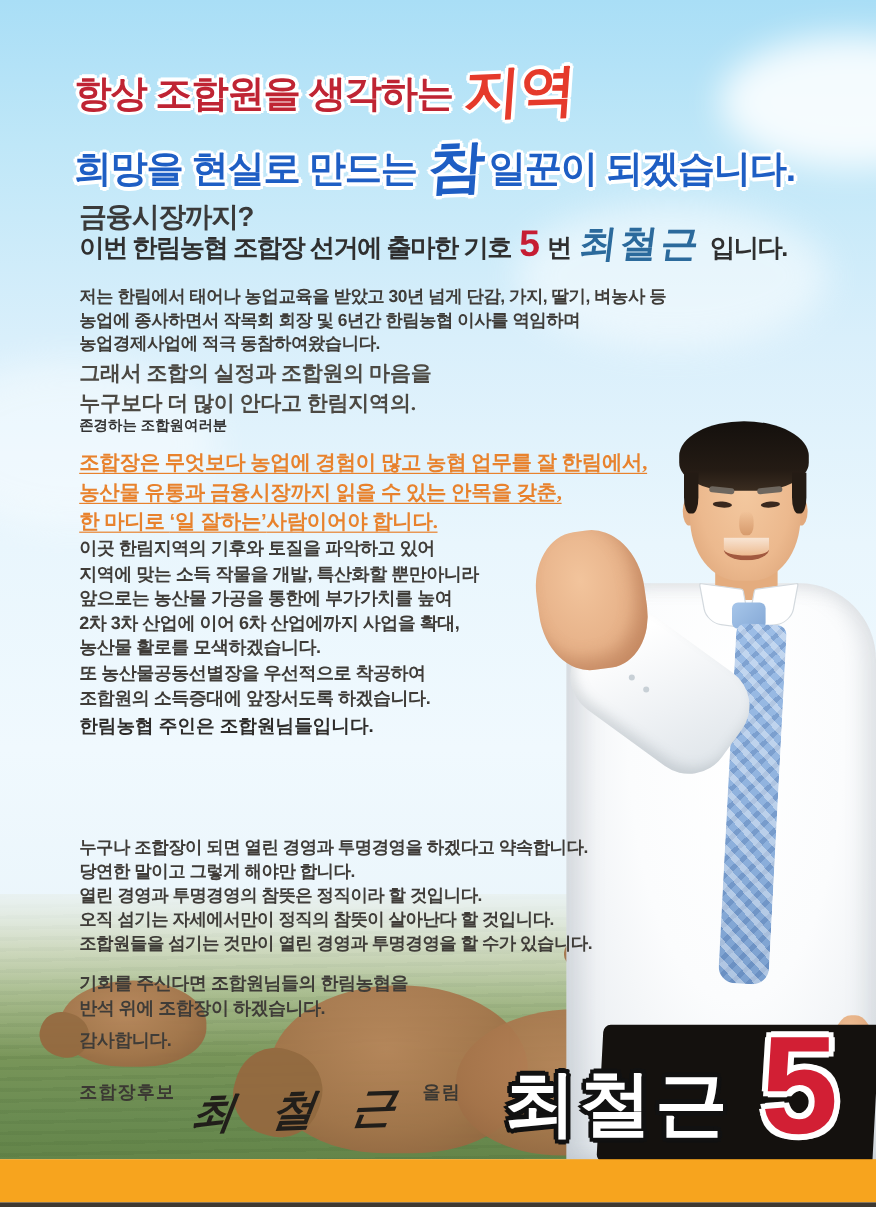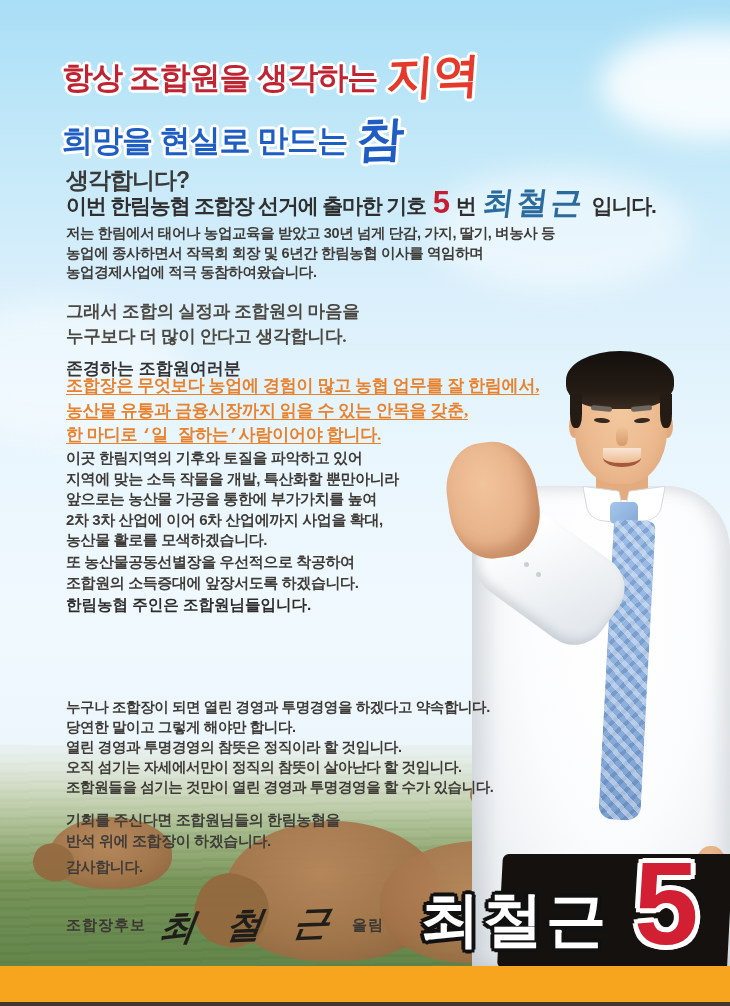--- a/index.html
+++ b/index.html
@@ -26,37 +26,37 @@
   .intro{left:66px;top:182px;display:flex;align-items:baseline;gap:7px;white-space:nowrap;
       font-size:21px;font-weight:800;color:#2f2f2f;letter-spacing:-1.2px;}
   .intro .num{font-size:31px;color:var(--number-red,#c61d33);font-weight:900;}
   .intro .cname{font-size:31px;color:var(--name-blue,#2b6a9c);font-weight:800;
       font-family:"Liberation Serif",serif;transform:skewX(-7deg);display:inline-block;letter-spacing:3px;}
 
   
   .pre{white-space:pre-line;}
   .gothic{font-family:"Liberation Sans",sans-serif;font-weight:700;color:#3f3c38;letter-spacing:-0.4px;}
   .serif{font-family:"Liberation Serif",serif;font-weight:700;letter-spacing:-0.2px;}
-  .p-career{left:66px;top:224px;font-size:14.5px;line-height:19.5px;}
+  .p-career{left:66px;top:239px;font-size:14.5px;line-height:19.5px;}
   .p-heart{left:66px;top:299px;font-size:17.5px;line-height:25px;color:#4c4943;}
-  .h-respect{left:66px;top:357px;font-size:17px;font-weight:800;color:#333;}
+  .h-respect{left:66px;top:346px;font-size:12px;font-weight:800;color:#333;}
   .respect{left:66px;top:374px;font-size:17px;line-height:24.5px;color:var(--orange-text,#e8822d);}
   .respect .ln{display:block;text-decoration:underline;text-underline-offset:3px;text-decoration-thickness:1px;}
-  .respect .bold-part{font-family:Liberation Mono, monospace;font-weight:800;text-align:center;}
+  .respect .bold-part{font-family:Liberation Sans, sans-serif;font-weight:800;text-align:center;}
   .p-region{left:66px;top:448px;font-size:15px;line-height:20.5px;}
   .p-sorting{left:66px;top:552px;font-size:15px;line-height:20.5px;}
   .h-owner{left:66px;top:595px;font-size:15.5px;font-weight:800;color:#2e2c2a;}
   .owner{left:66px;top:619px;font-size:17.5px;line-height:26px;color:var(--brown-text,#8b7565);}
   .owner .ln{display:block;text-decoration:underline;text-underline-offset:3px;text-decoration-thickness:1px;}
   .p-mgmt{left:66px;top:697px;font-size:14.5px;line-height:20px;}
   .p-opp{left:66px;top:809px;font-size:15px;line-height:21px;}
   .thanks{left:66px;top:858px;font-size:15px;}
 
   
-  .sig{left:66px;top:901px;display:flex;align-items:center;gap:14px;}
+  .sig{left:66px;top:901px;display:flex;gap:14px;}
   .sig .role,.sig .suffix{font-size:15px;font-weight:700;color:#3b3833;letter-spacing:1px;}
   .sig .handname{font-family:"DejaVu Serif",serif;font-style:italic;font-weight:700;font-size:36px;
       color:#211e1a;letter-spacing:9px;transform:skewX(-10deg) rotate(-2deg);display:inline-block;}
 
   
   .pasture{left:0;top:745px;width:730px;height:221px;
     background:
       linear-gradient(180deg,rgba(235,244,246,.95) 0%,rgba(240,246,240,.55) 22%,rgba(255,255,255,.18) 45%,rgba(255,255,255,0) 62%),
       repeating-linear-gradient(179deg,rgba(55,85,40,.10) 0 3px,rgba(0,0,0,0) 3px 9px),
       linear-gradient(180deg,#c6cda9 0%,#aab886 16%,#8aa465 36%,#789559 62%,#6a8b51 85%,#648549 100%);}
@@ -173,36 +173,37 @@
     <div class="c mouth"></div>
   </div>
 
   <div class="hl hl1 outline-w z-text">
     <span>항상 조합원을 생각하는</span>
     <span class="emph">지역</span>
   </div>
   <div class="hl hl2 outline-w z-text">
     <span>희망을 현실로 만드는</span>
     <span class="emph">참</span>
-  </div>
-
-  <div class="abs hello z-text">생각합니다?</div>
+    <span>일꾼이 되겠습니다.</span>
+  </div>
+
+  <div class="abs hello z-text">금융시장까지?</div>
   <div class="abs intro z-text">
     <span>이번 한림농협 조합장 선거에 출마한 기호</span>
     <span class="num">5</span>
     <span>번</span>
     <span class="cname">최철근</span>
     <span>입니다.</span>
   </div>
 
   <div class="abs gothic pre p-career z-text">저는 한림에서 태어나 농업교육을 받았고 30년 넘게 단감, 가지, 딸기, 벼농사 등
 농업에 종사하면서 작목회 회장 및 6년간 한림농협 이사를 역임하며
 농업경제사업에 적극 동참하여왔습니다.</div>
   <div class="abs serif pre p-heart z-text">그래서 조합의 실정과 조합원의 마음을
-누구보다 더 많이 안다고 생각합니다.</div>
+누구보다 더 많이 안다고 한림지역의.</div>
 
   <div class="abs h-respect z-text">존경하는 조합원여러분</div>
   <div class="abs serif respect z-text">
     <span class="ln">조합장은 무엇보다 농업에 경험이 많고 농협 업무를 잘 한림에서,</span>
     <span class="ln">농산물 유통과 금융시장까지 읽을 수 있는 안목을 갖춘,</span>
     <span class="ln"><span>한 마디로 </span><span class="bold-part">‘일 잘하는’</span><span>사람이어야 합니다.</span></span>
   </div>
 
   <div class="abs gothic pre p-region z-text">이곳 한림지역의 기후와 토질을 파악하고 있어
 지역에 맞는 소득 작물을 개발, 특산화할 뿐만아니라

